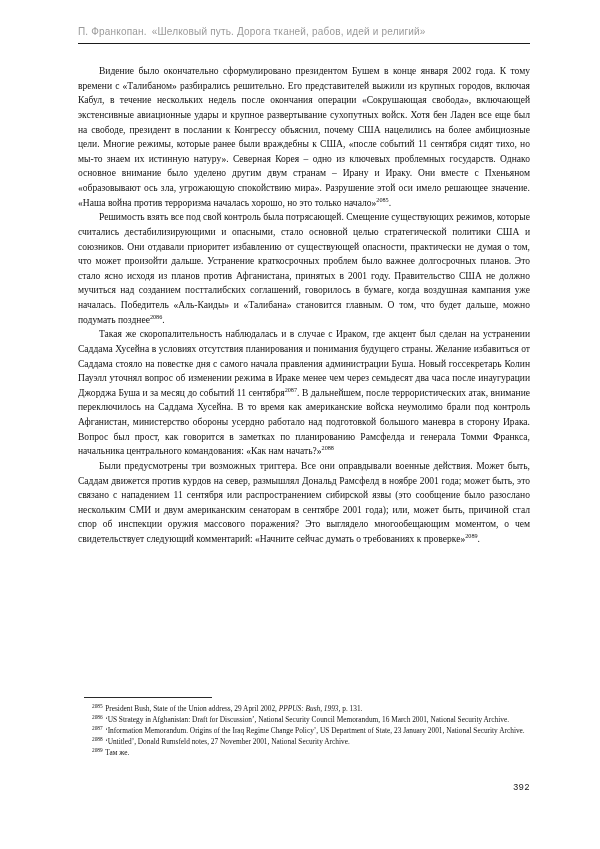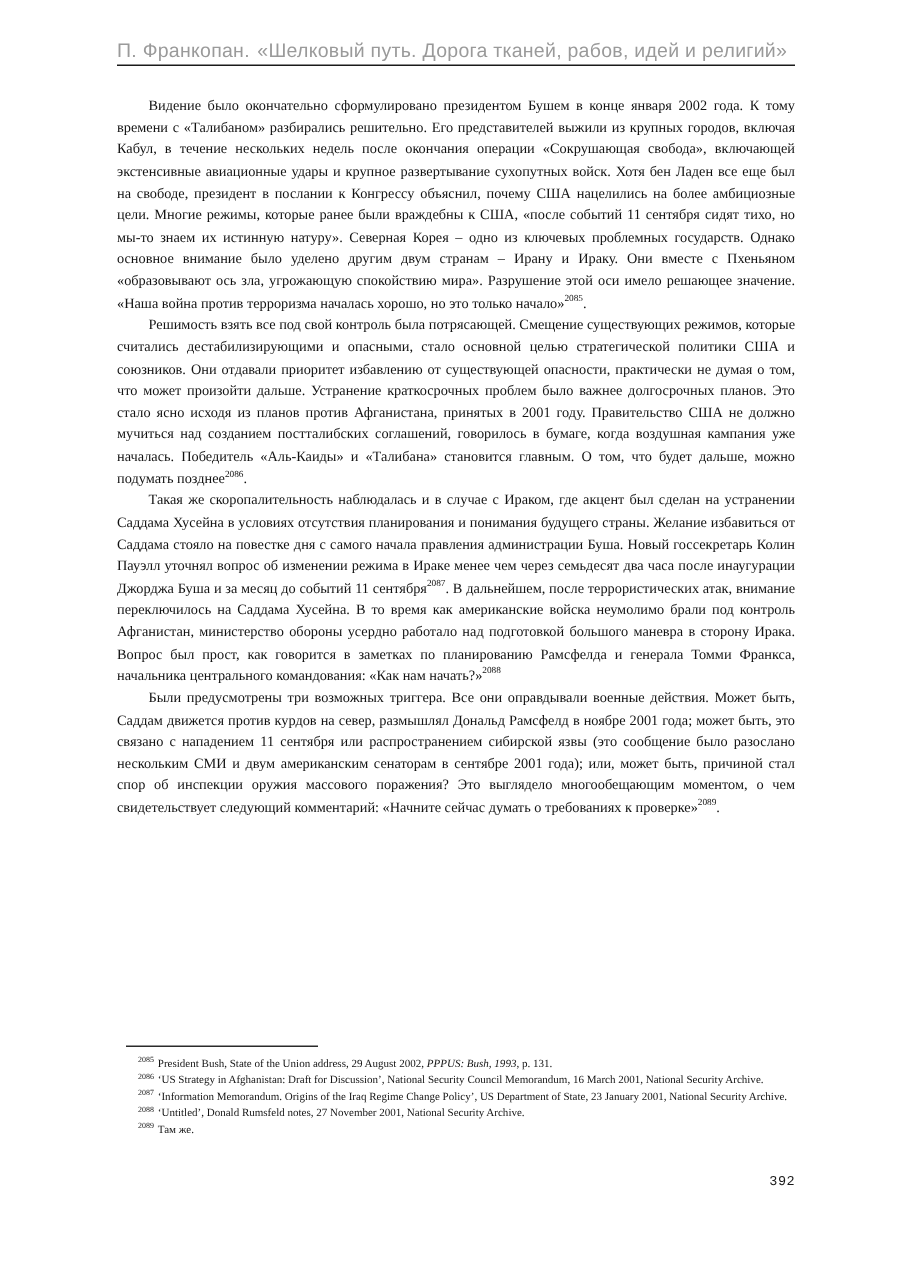--- a/index.html
+++ b/index.html
@@ -24,21 +24,21 @@
     padding: 0;
   }
 
   
   .header {
     position: absolute;
     left: 78px;
     top: 26px;
     width: 452px;
     font-family: "Liberation Sans", "DejaVu Sans", sans-serif;
-    font-size: 13px;
+    font-size: 10px;
     line-height: 1.2;
     color: #9a9a9a;
     letter-spacing: 0.18px;
     white-space: nowrap;
   }
   .header .author { margin-right: 5px; }
   .header-rule {
     position: absolute;
     left: 78px;
     top: 43px;
@@ -132,21 +132,21 @@
     <p><span>Такая же скоропалительность наблюдалась и в случае с Ираком, где акцент был сделан на устранении Саддама Хусейна в условиях отсутствия планирования и понимания будущего страны. Желание избавиться от Саддама стояло на повестке дня с самого начала правления администрации Буша. Новый госсекретарь Колин Пауэлл уточнял вопрос об изменении режима в Ираке менее чем через семьдесят два часа после инаугурации Джорджа Буша и за месяц до событий 11 сентября</span><sup>2087</sup><span>. В дальнейшем, после террористических атак, внимание переключилось на Саддама Хусейна. В то время как американские войска неумолимо брали под контроль Афганистан, министерство обороны усердно работало над подготовкой большого маневра в сторону Ирака. Вопрос был прост, как говорится в заметках по планированию Рамсфелда и генерала Томми Франкса, начальника центрального командования: «Как нам начать?»</span><sup>2088</sup></p>
 
     <p><span>Были предусмотрены три возможных триггера. Все они оправдывали военные действия. Может быть, Саддам движется против курдов на север, размышлял Дональд Рамсфелд в ноябре 2001 года; может быть, это связано с нападением 11 сентября или распространением сибирской язвы (это сообщение было разослано нескольким СМИ и двум американским сенаторам в сентябре 2001 года); или, может быть, причиной стал спор об инспекции оружия массового поражения? Это выглядело многообещающим моментом, о чем свидетельствует следующий комментарий: «Начните сейчас думать о требованиях к проверке»</span><sup>2089</sup><span>.</span></p>
 
   </div>
 
   <div class="fn-rule"></div>
 
   <div class="footnotes">
 
-    <p><sup>2085</sup><span>President Bush, State of the Union address, 29 August 2002, </span><i>PPPUS: Bush, 1993</i><span>, p. 131.</span></p>
+    <p><sup>2085</sup><span>President Bush, State of the Union address, 29 April 2002, </span><i>PPPUS: Bush, 1993</i><span>, p. 131.</span></p>
 
     <p><sup>2086</sup><span>‘US Strategy in Afghanistan: Draft for Discussion’, National Security Council Memorandum, 16 March 2001, National Security Archive.</span></p>
 
     <p><sup>2087</sup><span>‘Information Memorandum. Origins of the Iraq Regime Change Policy’, US Department of State, 23 January 2001, National Security Archive.</span></p>
 
     <p><sup>2088</sup><span>‘Untitled’, Donald Rumsfeld notes, 27 November 2001, National Security Archive.</span></p>
 
     <p><sup>2089</sup><span>Там же.</span></p>
 
   </div>

